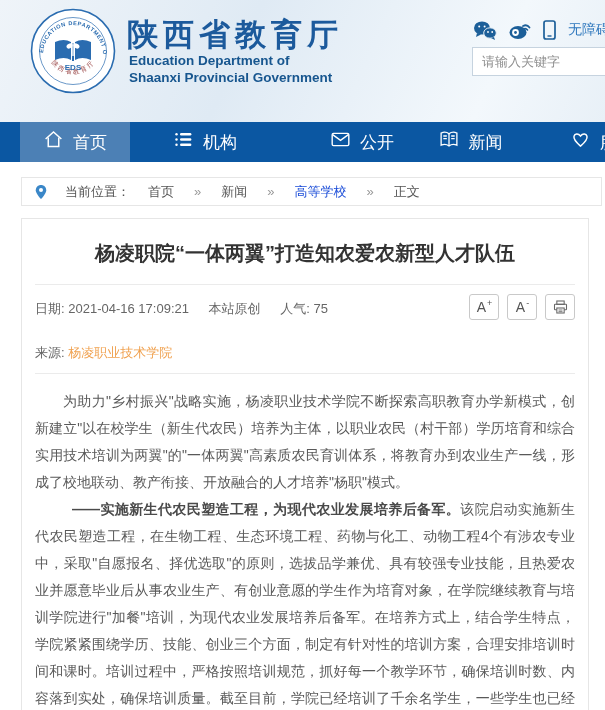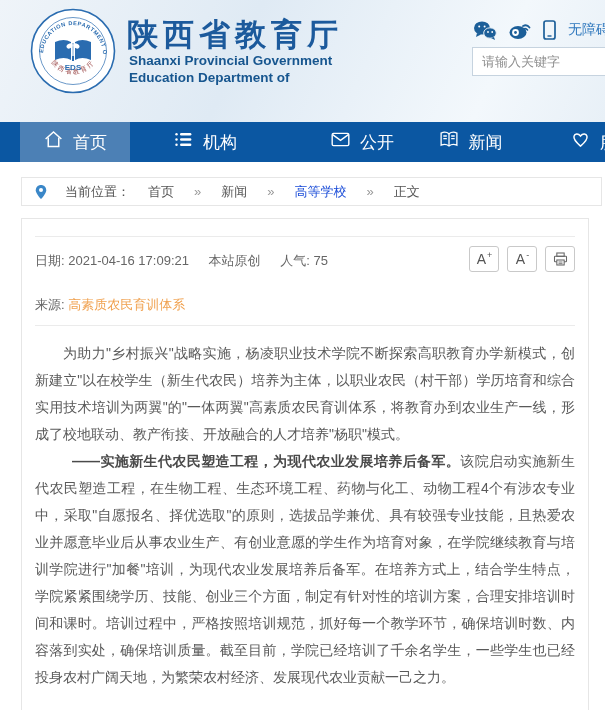--- a/index.html
+++ b/index.html
@@ -80,22 +80,22 @@
         <path d="M43,48 Q43,40 43,36" stroke="#ffffff" stroke-width="1.4" fill="none"></path>
         <ellipse cx="39.5" cy="38" rx="3.2" ry="2.2" fill="#ffffff" transform="rotate(-30 39.5 38)"></ellipse>
         <ellipse cx="46.5" cy="38" rx="3.2" ry="2.2" fill="#ffffff" transform="rotate(30 46.5 38)"></ellipse>
         <circle cx="43" cy="33.5" r="2.2" fill="#ffffff"></circle>
         <text x="43" y="62" font-size="8" font-weight="bold" fill="#2a6cb0" text-anchor="middle">EDS</text>
       </svg>
     </div>
 
     <div class="site-title">陕西省教育厅</div>
     <div class="site-sub">
+      <div>Education Department of</div>
       <div>Shaanxi Provincial Government</div>
-      <div>Education Department of</div>
     </div>
 
     <div class="social">
       <span>
         <svg width="24" height="20" viewBox="0 0 24 20">
           <ellipse cx="9" cy="8" rx="8" ry="6.6" fill="#1c5f99"></ellipse>
           <path d="M4 13 L3 17 L8 14.5 Z" fill="#1c5f99"></path>
           <circle cx="6.2" cy="6.5" r="1" fill="#fff"></circle>
           <circle cx="11.6" cy="6.5" r="1" fill="#fff"></circle>
           <ellipse cx="17" cy="13" rx="6.3" ry="5.2" fill="#1c5f99" stroke="#e7eff6" stroke-width="1"></ellipse>
@@ -191,20 +191,21 @@
     <span class="bc-link">首页</span>
     <span class="bc-sep">»</span>
     <span class="bc-link">新闻</span>
     <span class="bc-sep">»</span>
     <span class="bc-link bc-hot">高等学校</span>
     <span class="bc-sep">»</span>
     <span>正文</span>
   </div>
 
   <div class="article">
+    <div class="art-title">杨凌职院“一体两翼”打造知农爱农新型人才队伍</div>
     <div class="sep"></div>
 
     <div class="meta-row">
       <div class="meta-info">
         <span>日期:</span>
         <span class="gap">2021-04-16 17:09:21</span>
         <span class="gap">本站原创</span>
         <span>人气:</span>
         <span>75</span>
       </div>
@@ -225,21 +226,21 @@
               <rect x="6.5" y="13.5" width="11" height="7.5" fill="#fff"></rect>
               <path d="M9 16.5 H15 M9 19 H15" stroke-width="1.3"></path>
             </svg>
           </span>
         </button>
       </div>
     </div>
 
     <div class="source-row">
       <span>来源:</span>
-      <span class="source-link">高素质农民育训体系</span>
+      <span class="source-link">杨凌职业技术学院</span>
     </div>
     <div class="meta-sep"></div>
 
     <div class="body-text">
       <p><span>为助力"乡村振兴"战略实施，杨凌职业技术学院不断探索高职教育办学新模式，创新建立"以在校学生（新生代农民）培养为主体，以职业农民（村干部）学历培育和综合实用技术培训为两翼"的"一体两翼"高素质农民育训体系，将教育办到农业生产一线，形成了校地联动、教产衔接、开放融合的人才培养"杨职"模式。</span></p>
       <p><span class="lead">——实施新生代农民塑造工程，为现代农业发展培养后备军。</span><span>该院启动实施新生代农民塑造工程，在生物工程、生态环境工程、药物与化工、动物工程4个有涉农专业中，采取"自愿报名、择优选取"的原则，选拔品学兼优、具有较强专业技能，且热爱农业并愿意毕业后从事农业生产、有创业意愿的学生作为培育对象，在学院继续教育与培训学院进行"加餐"培训，为现代农业发展培养后备军。在培养方式上，结合学生特点，学院紧紧围绕学历、技能、创业三个方面，制定有针对性的培训方案，合理安排培训时间和课时。培训过程中，严格按照培训规范，抓好每一个教学环节，确保培训时数、内容落到实处，确保培训质量。截至目前，学院已经培训了千余名学生，一些学生也已经投身农村广阔天地，为繁荣农村经济、发展现代农业贡献一己之力。</span></p>
     </div>
   </div>
 
 </div>

